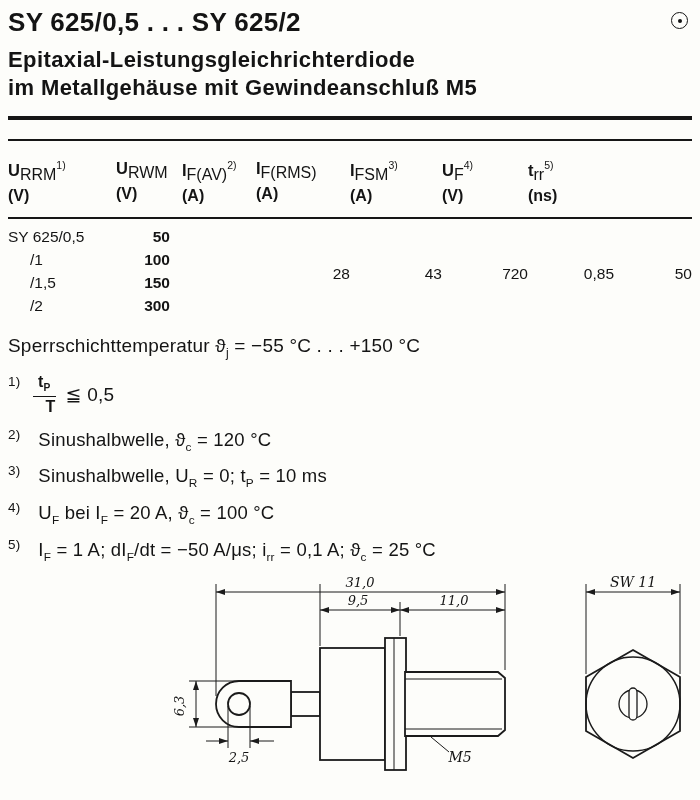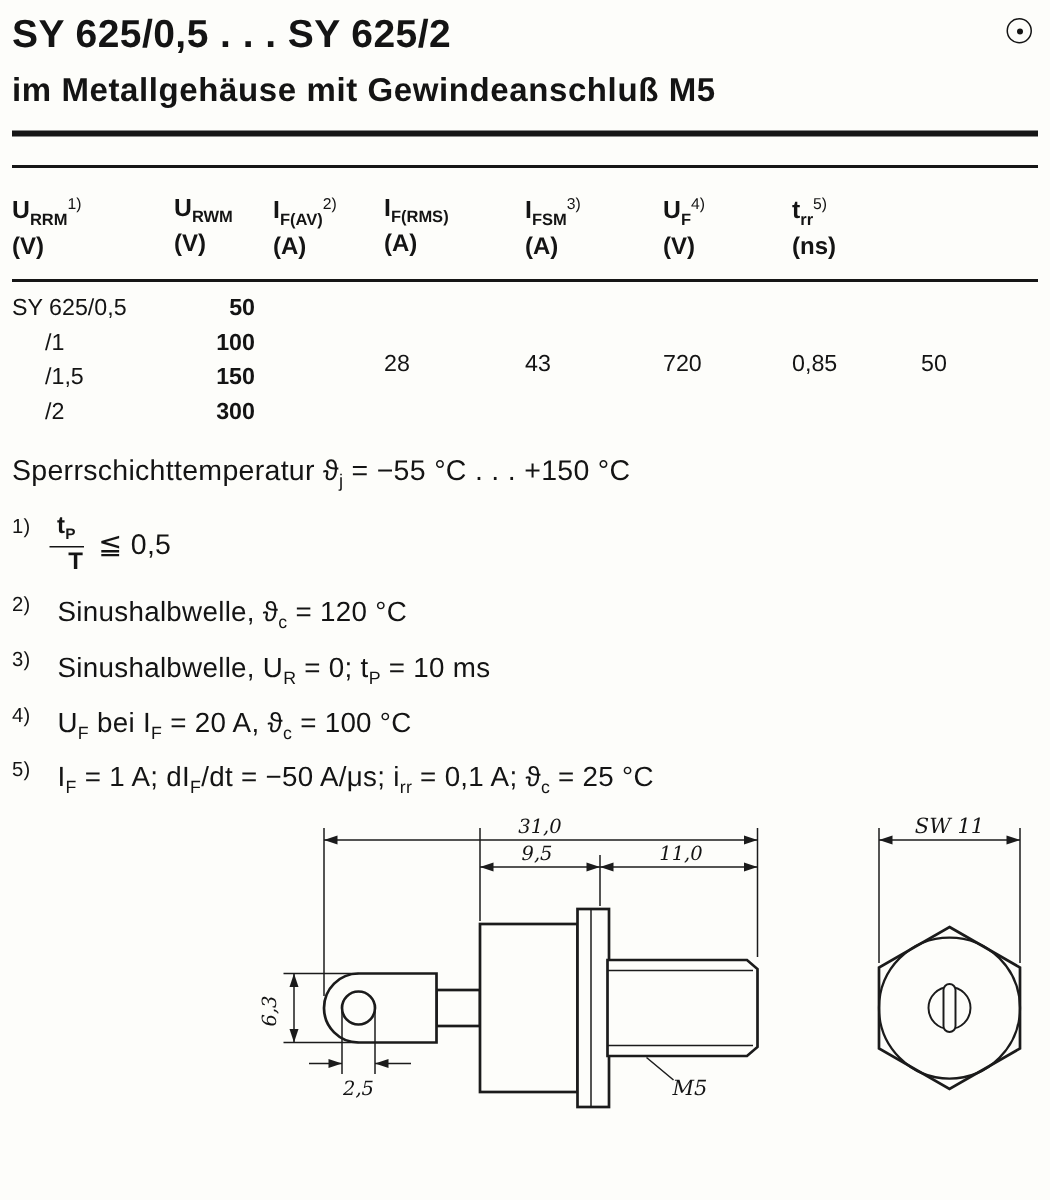--- a/index.html
+++ b/index.html
@@ -25,32 +25,32 @@
   .rule-thick { margin-top:13px; height:4px; background:#161616; }
   .rule-thin  { margin-top:19px; height:2px; background:#161616; }
 
   .table { margin-top:18px; }
   .thead, .tbody {
     display:grid;
     grid-template-columns:108px 66px 74px 94px 92px 86px 86px 1fr;
   }
   .thead { padding-bottom:12px; border-bottom:2.5px solid #161616; }
   .th-line1 { font-size:16.5px; font-weight:700; white-space:nowrap; }
-  .th sub { font-size:11px; font-weight:700; }
+  .th sub { font-size:16px; font-weight:400; }
   .th sup { font-size:10.5px; font-weight:400; }
   .th-unit { font-size:16px; font-weight:700; margin-top:3px; }
   .tbody { padding-top:9px; grid-auto-rows:23px; font-size:15.5px; }
   .td { white-space:nowrap; }
   .indent { padding-left:22px; }
   .volt { text-align:right; padding-right:12px; font-weight:700; }
   .shared { align-self:center; }
   .r1{grid-row:1} .r2{grid-row:2} .r3{grid-row:3} .r4{grid-row:4}
   .c1{grid-column:1} .c2{grid-column:2} .c4{grid-column:4}
   .c5{grid-column:5} .c6{grid-column:6} .c7{grid-column:7} .c8{grid-column:8}
-  .span4 { grid-row:1 / span 4; }
+  .span4 { grid-row:1 / span 4;text-align:right; }
 
   .temp-line { margin-top:15px; font-size:19px; letter-spacing:0.2px; }
   .temp-line sub, .note-body sub, .frac-num sub { font-size:64%; }
 
   .notes { margin-top:15px; }
   .note { font-size:18.5px; margin-bottom:12px; letter-spacing:0.2px; }
   .note-marker {
     display:inline-block; transform:translateY(-7px);
     font-size:13.5px; margin-right:10px; min-width:15px;
   }
@@ -70,20 +70,21 @@
 </style>
 </head>
 <body>
 
 <div class="page">
 
   <div class="title">SY 625/0,5 . . . SY 625/2</div>
   <div class="corner-mark"></div>
 
   <div class="subtitle">
+    <div>Epitaxial-Leistungsgleichrichterdiode</div>
     <div>im Metallgehäuse mit Gewindeanschluß M5</div>
   </div>
 
   <div class="rule-thick"></div>
   <div class="rule-thin"></div>
 
   <div class="table">
     <div class="thead">
       <div class="th">
         <div class="th-line1"><span>U</span><sub>RRM</sub><sup>1)</sup></div>

